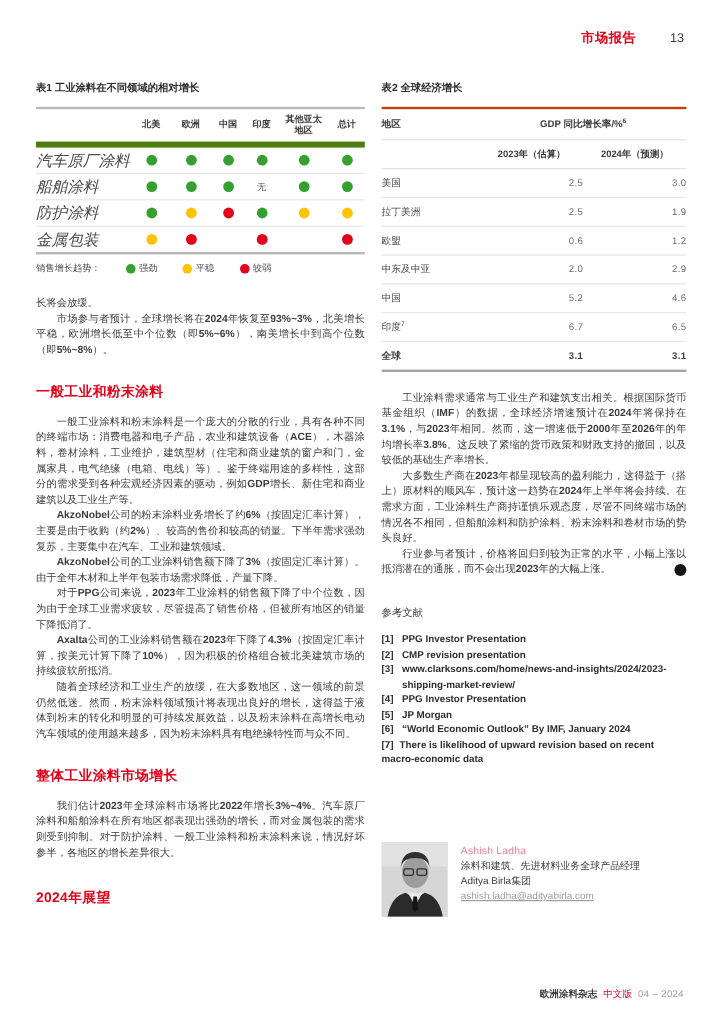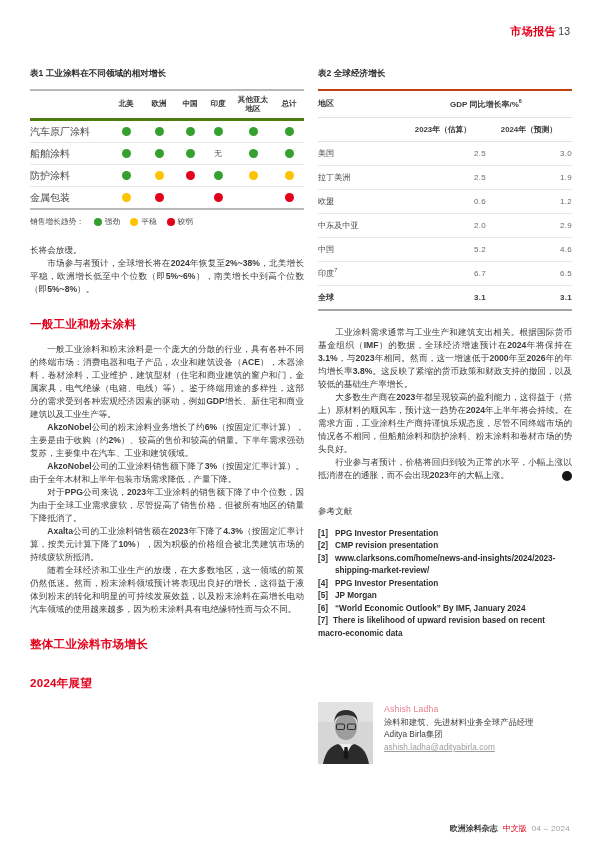--- a/index.html
+++ b/index.html
@@ -2,43 +2,43 @@
 <html><head>
 <meta charset="utf-8">
 <style>
   html,body{margin:0;padding:0;}
   body{
     width:600px;height:849px;background:#ffffff;position:relative;overflow:hidden;
     font-family:"Liberation Sans","DejaVu Sans",sans-serif;color:#3c3c3b;
     -webkit-font-smoothing:antialiased;
   }
   
-  .page-header{position:absolute;top:24px;right:30px;font-size:11px;font-weight:bold;display:flex;gap:2px;align-items:baseline;}
+  .page-header{position:absolute;top:24px;right:30px;font-size:11px;font-weight:bold;display:flex;gap:28px;align-items:baseline;}
   .page-header .section{color:#e2001a;letter-spacing:.5px;}
   .page-header .pagenum{color:#3c3c3b;font-weight:normal;font-size:10.5px;}
 
   
   .columns{position:absolute;top:68px;left:30px;display:flex;gap:14px;align-items:flex-start;}
   .col-left{width:274px;}
   .col-right{width:254px;}
 
   .table-title{font-size:8.6px;font-weight:bold;color:#2c2c2b;margin:0 0 9px 0;}
 
   
   .t1{border-top:2px solid #b9b9b9;border-bottom:2px solid #b9b9b9;}
   .t1-header,.t1-row{display:grid;grid-template-columns:80px 32px 34px 28px 28px 42px 30px;align-items:center;}
-  .t1-header{border-bottom:3px solid #4d7c0f;padding:5px 0;}
+  .t1-header{border-bottom:5px solid #4d7c0f;padding:5px 0;}
   .t1-colhead{font-size:7.6px;font-weight:bold;text-align:center;line-height:8.5px;}
   .t1-colhead.narrow{max-width:34px;margin:0 auto;}
   .t1-row{height:21px;border-bottom:1px solid #e7e7e7;}
   .t1-row:last-child{border-bottom:none;}
-  .t1-label{font-size:10px;color:#4a4a49;}
+  .t1-label{font-size:13px;color:#4a4a49;font-style:italic;}
   .t1-cell{text-align:center;font-size:7.6px;color:#4a4a49;}
   .dot{display:inline-block;width:9px;height:9px;border-radius:50%;vertical-align:middle;}
-  .legend{display:flex;align-items:center;gap:10px;padding:7px 0 2px 0;font-size:7.7px;color:#4a4a49;}
+  .legend{display:flex;align-items:center;gap:21px;padding:7px 0 2px 0;font-size:7.7px;color:#4a4a49;}
   .legend .dot{width:8px;height:8px;margin-right:3px;}
   .legend-item{display:flex;align-items:center;}
 
   
   .t2{border-top:2px solid #c2410c;border-bottom:2px solid #a5a5a5;}
   .t2-h1{display:grid;grid-template-columns:82px 1fr;align-items:center;padding:7px 0;border-bottom:1px solid #e2e2e2;}
   .t2-h1 .region{font-size:8px;font-weight:bold;}
   .t2-h1 .gdp{font-size:8px;font-weight:bold;text-align:center;}
   .t2-h2{display:grid;grid-template-columns:82px 86px 86px;padding:6px 0;border-bottom:1px solid #e2e2e2;}
   .t2-h2 div{font-size:7.8px;font-weight:bold;text-align:center;}
@@ -154,33 +154,36 @@
           <span class="dot" style="background: rgb(253, 195, 0);"></span>
           <span>平稳</span>
         </span>
         <span class="legend-item">
           <span class="dot" style="background: rgb(226, 0, 26);"></span>
           <span>较弱</span>
         </span>
       </div>
 
     <p class="body lead-gap">长将会放缓。</p>
-    <p class="body indent">市场参与者预计，全球增长将在<b>2024</b>年恢复至<b>2%~38%</b>，北美增长平稳，欧洲增长低至中个位数（即<b>5%~6%</b>），南美增长中到高个位数（即<b>5%~8%</b>）。</p>
+    <p class="body indent">市场参与者预计，全球增长将在<b>2024</b>年恢复至<b>93%~3%</b>，北美增长平稳，欧洲增长低至中个位数（即<b>5%~6%</b>），南美增长中到高个位数（即<b>5%~8%</b>）。</p>
 
     <h2 class="sect">一般工业和粉末涂料</h2>
     <div id="s1-paras">
         <p class="body indent">一般工业涂料和粉末涂料是一个庞大的分散的行业，具有各种不同的终端市场：消费电器和电子产品，农业和建筑设备（<b>ACE</b>），木器涂料，卷材涂料，工业维护，建筑型材（住宅和商业建筑的窗户和门，金属家具，电气绝缘（电箱、电线）等）。鉴于终端用途的多样性，这部分的需求受到各种宏观经济因素的驱动，例如<b>GDP</b>增长、新住宅和商业建筑以及工业生产等。</p>
         <p class="body indent"><b>AkzoNobel</b>公司的粉末涂料业务增长了约<b>6%</b>（按固定汇率计算），主要是由于收购（约<b>2%</b>）、较高的售价和较高的销量。下半年需求强劲复苏，主要集中在汽车、工业和建筑领域。</p>
         <p class="body indent"><b>AkzoNobel</b>公司的工业涂料销售额下降了<b>3%</b>（按固定汇率计算）。由于全年木材和上半年包装市场需求降低，产量下降。</p>
         <p class="body indent">对于<b>PPG</b>公司来说，<b>2023</b>年工业涂料的销售额下降了中个位数，因为由于全球工业需求疲软，尽管提高了销售价格，但被所有地区的销量下降抵消了。</p>
         <p class="body indent"><b>Axalta</b>公司的工业涂料销售额在<b>2023</b>年下降了<b>4.3%</b>（按固定汇率计算，按美元计算下降了<b>10%</b>），因为积极的价格组合被北美建筑市场的持续疲软所抵消。</p>
         <p class="body indent">随着全球经济和工业生产的放缓，在大多数地区，这一领域的前景仍然低迷。然而，粉末涂料领域预计将表现出良好的增长，这得益于液体到粉末的转化和明显的可持续发展效益，以及粉末涂料在高增长电动汽车领域的使用越来越多，因为粉末涂料具有电绝缘特性而与众不同。</p>
       </div>
 
     <h2 class="sect">整体工业涂料市场增长</h2>
+    <div id="s2-paras">
+        <p class="body indent">我们估计<b>2023</b>年全球涂料市场将比<b>2022</b>年增长<b>3%~4%</b>。汽车原厂涂料和船舶涂料在所有地区都表现出强劲的增长，而对金属包装的需求则受到抑制。对于防护涂料、一般工业涂料和粉末涂料来说，情况好坏参半，各地区的增长差异很大。</p>
+      </div>
 
     <h2 class="sect tight">2024年展望</h2>
   </div>
 
   <div class="col-right">
     <p class="table-title">表2 全球经济增长</p>
     <div class="t2">
       <div class="t2-h1">
         <div class="region">地区</div>
         <div class="gdp"><span>GDP 同比增长率/%</span><sup>6</sup></div>

